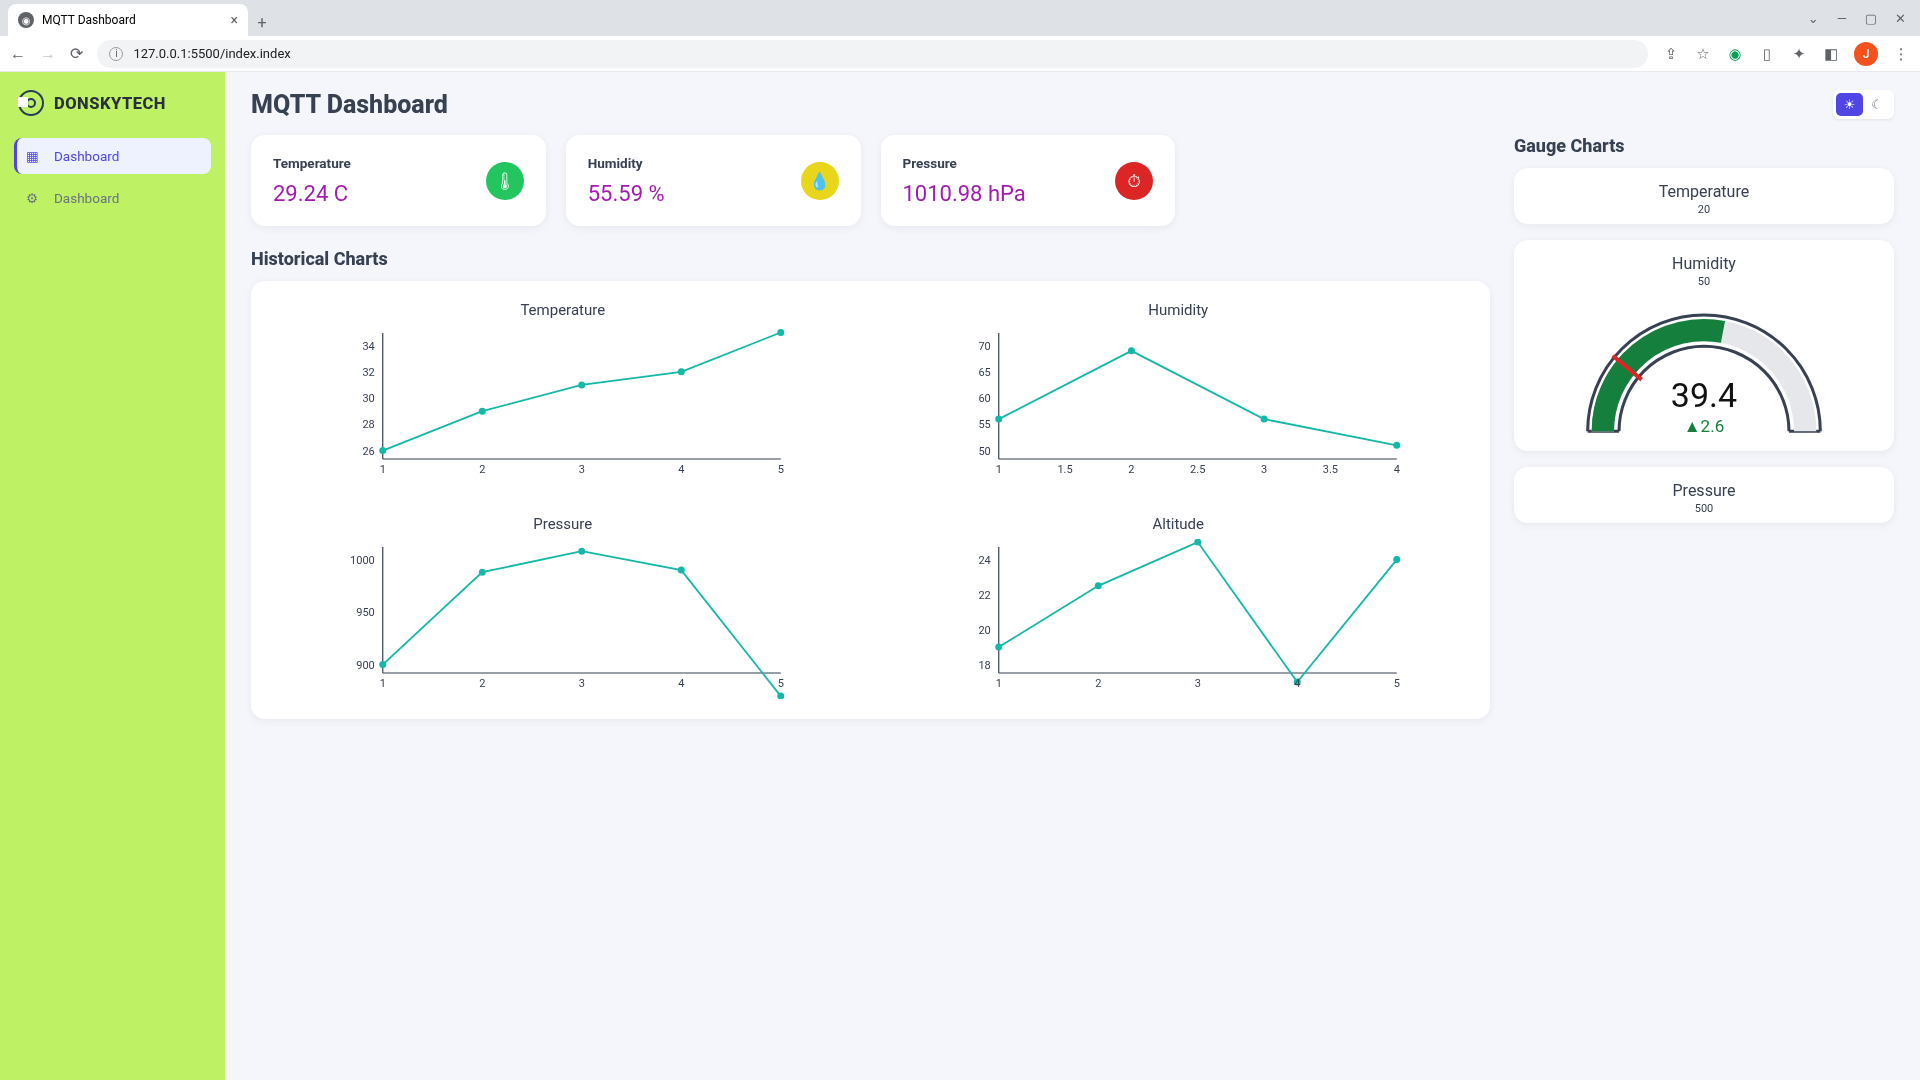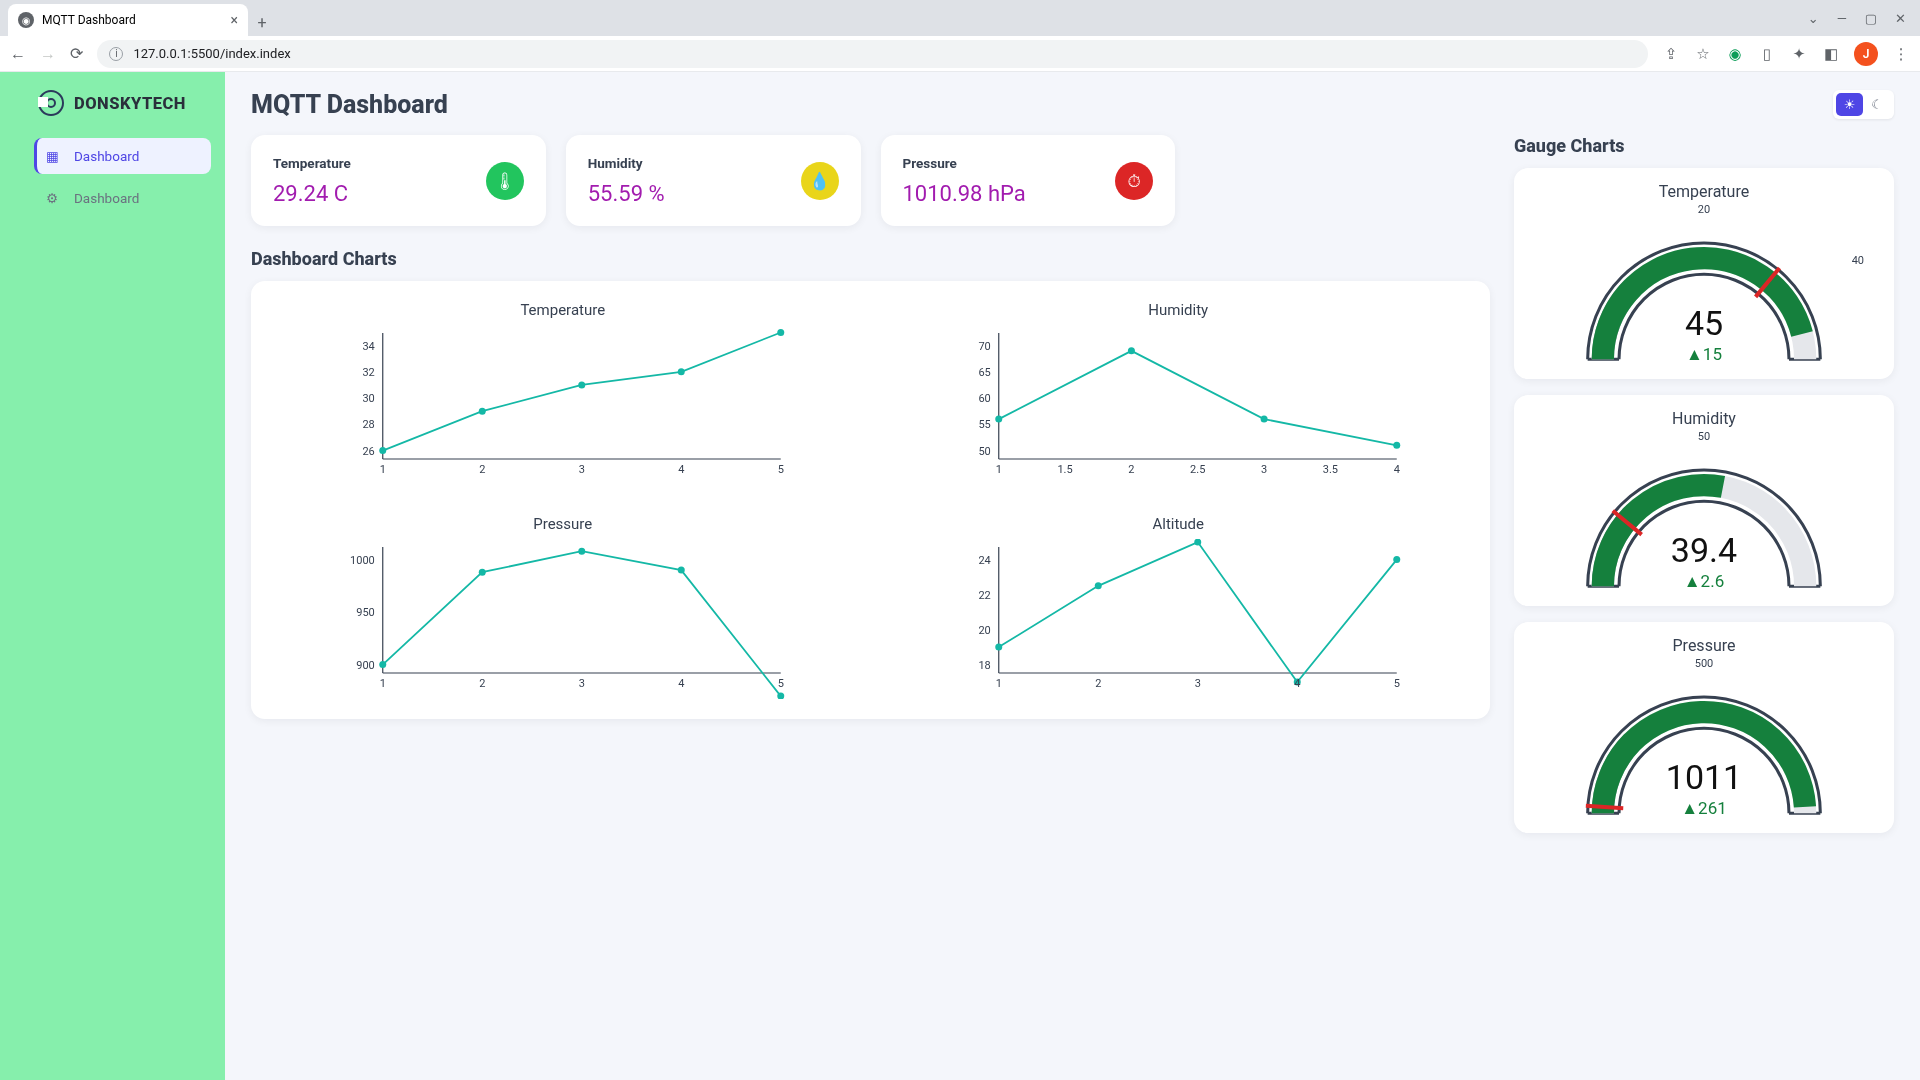--- a/index.html
+++ b/index.html
@@ -16,21 +16,21 @@
 .addr-bar { height: 36px; background: #fff; border-bottom: 1px solid #e8eaed; display: flex; align-items: center; padding: 0 10px; gap: 14px; }
 .addr-bar .nav-btn { color: #5f6368; cursor:pointer; font-size: 16px;}
 .addr-bar .nav-btn.disabled { color: #c4c7c5; }
 .url-box { flex: 1; background: #f1f3f4; border-radius: 14px; height: 28px; display: flex; align-items: center; padding: 0 12px; font-size: 13px; color: #202124; gap: 10px;}
 .url-box .info-icon { color:#5f6368; border:1px solid #9aa0a6; border-radius:50%; width:14px; height:14px; display:flex;align-items:center;justify-content:center; font-size:10px;}
 .right-icons { display: flex; gap: 14px; align-items: center; color: #5f6368;}
 .right-icons .ico { width:18px; font-size:15px; cursor:pointer; text-align:center;}
 .avatar { width: 24px; height: 24px; border-radius: 50%; background: #f4511e; color:#fff; display:flex;align-items:center;justify-content:center; font-size:12px; font-weight:600;}
 
 .app { flex: 1; background: #f4f6fb; display: flex; position: relative; }
-.sidebar { width: 225px; background: #86efac; padding-top: 18px; padding-left: 20px; }
+.sidebar { width: 225px; background: #bef264; padding-top: 18px; }
 .brand { display: flex; align-items: center; gap: 10px; padding: 0 18px 22px; font-weight: 800; font-size: 16.5px; color:#2a2f3b; letter-spacing: .5px;}
 .brand-logo { width: 26px; height: 26px; border: 2.5px solid #2b3a5b; border-radius: 50%; position: relative; display:flex; align-items:center; justify-content:center;}
 .brand-logo::after { content:""; position:absolute; left:-2px; top:5px; width:10px; height:10px; background:#fff;}
 .brand-logo .inner { width:10px; height:10px; border:2px solid #2b3a5b; border-radius:50%;}
 .nav { padding: 0 14px; }
 .nav-item { display:flex; align-items:center; gap:12px; padding: 10px 12px; border-radius: 8px; color:#6b7280; cursor:pointer; font-size: 13.5px; margin-bottom: 6px;}
 .nav-item.active { background:#eef2ff; color:#4f46e5; border-left: 3px solid #4f46e5; padding-left:9px;}
 .nav-item .ic { width:16px; }
 
 .main { flex:1; padding: 18px 26px 0; overflow: hidden;}
@@ -155,21 +155,21 @@
               </div>
               <div class="card stat-card">
                 <div>
                   <div class="lbl">Pressure</div>
                   <div class="val">1010.98 hPa</div>
                 </div>
                 <div class="stat-icon ic-red">⏱</div>
               </div>
             </div>
 
-          <div class="section-title">Dashboard Charts</div>
+          <div class="section-title">Historical Charts</div>
           <div class="hist" id="hist">
               <div class="chart">
                 <div class="chart-title">Temperature</div>
                 <div class="plot"><svg viewBox="0 0 460 160">
     <line class="axis" x1="50" y1="8" x2="50" y2="134"></line>
     <line class="axis" x1="50" y1="134" x2="448" y2="134"></line>
     <polyline class="series" points="50,125.6 149.5,86.225 249,59.974999999999994 348.5,46.85000000000001 448,7.4750000000000085"></polyline>
     <circle class="pt" cx="50" cy="125.6" r="3.5"></circle>
                     <circle class="pt" cx="149.5" cy="86.225" r="3.5"></circle>
                     <circle class="pt" cx="249" cy="59.974999999999994" r="3.5"></circle>
@@ -256,35 +256,20 @@
               </div>
             </div>
         </div>
 
         <div class="gauges">
           <div class="section-title" style="margin-top:0;">Gauge Charts</div>
           <div id="gauges">
               <div class="gauge-card">
                 <div class="gauge-title">Temperature</div>
     <div class="gauge-top-lbl">20</div>
-    <div class="gauge-wrap">
-      <svg viewBox="0 0 340 150">
-    <path d="M 55 140 A 115 115 0 0 1 285 140" stroke="#374151" stroke-width="3" fill="none"></path>
-    <path d="M 86 140 A 84 84 0 0 1 254 140" stroke="#374151" stroke-width="3" fill="none"></path>
-    <line x1="55" y1="140" x2="86" y2="140" stroke="#374151" stroke-width="3"></line>
-    <line x1="254" y1="140" x2="285" y2="140" stroke="#374151" stroke-width="3"></line>
-    <path d="M 70 140 A 100 100 0 0 1 270 140" stroke="#e5e7eb" stroke-width="22" fill="none"></path>
-    <path d="M 70 140 A 100 100 0 0 1 99.28932188134526 69.28932188134524" stroke="#9ca3af" stroke-width="22" fill="none"></path>
-    <path d="M 70 140 A 100 100 0 0 1 266.8583161128631 115.13101128351454" stroke="#15803d" stroke-width="22" fill="none"></path>
-    <line x1="220.9939191798952" y1="78.35894057793686" x2="244.57860680059673" y2="49.84995059523267" stroke="#dc2626" stroke-width="4"></line>
-  </svg>
-      <span class="gauge-side-lbl" style="right:12px;top:38px;">40</span>
-      <div class="gauge-val">45</div>
-      <div class="gauge-delta">▲15</div>
-    </div>
               </div>
               <div class="gauge-card">
                 <div class="gauge-title">Humidity</div>
     <div class="gauge-top-lbl">50</div>
     <div class="gauge-wrap">
       <svg viewBox="0 0 340 150">
     <path d="M 55 140 A 115 115 0 0 1 285 140" stroke="#374151" stroke-width="3" fill="none"></path>
     <path d="M 86 140 A 84 84 0 0 1 254 140" stroke="#374151" stroke-width="3" fill="none"></path>
     <line x1="55" y1="140" x2="86" y2="140" stroke="#374151" stroke-width="3"></line>
     <line x1="254" y1="140" x2="285" y2="140" stroke="#374151" stroke-width="3"></line>
@@ -294,34 +279,19 @@
     <line x1="108.35894057793686" y1="89.00608082010481" x2="79.84995059523267" y2="65.42139319940328" stroke="#dc2626" stroke-width="4"></line>
   </svg>
       
       <div class="gauge-val">39.4</div>
       <div class="gauge-delta">▲2.6</div>
     </div>
               </div>
               <div class="gauge-card">
                 <div class="gauge-title">Pressure</div>
     <div class="gauge-top-lbl">500</div>
-    <div class="gauge-wrap">
-      <svg viewBox="0 0 340 150">
-    <path d="M 55 140 A 115 115 0 0 1 285 140" stroke="#374151" stroke-width="3" fill="none"></path>
-    <path d="M 86 140 A 84 84 0 0 1 254 140" stroke="#374151" stroke-width="3" fill="none"></path>
-    <line x1="55" y1="140" x2="86" y2="140" stroke="#374151" stroke-width="3"></line>
-    <line x1="254" y1="140" x2="285" y2="140" stroke="#374151" stroke-width="3"></line>
-    <path d="M 70 140 A 100 100 0 0 1 270 140" stroke="#e5e7eb" stroke-width="22" fill="none"></path>
-    <path d="M 70 140 A 100 100 0 0 1 99.28932188134526 69.28932188134524" stroke="#9ca3af" stroke-width="22" fill="none"></path>
-    <path d="M 70 140 A 100 100 0 0 1 269.8026728428272 133.72094804706865" stroke="#15803d" stroke-width="22" fill="none"></path>
-    <line x1="90.15786172573827" y1="134.97675843765492" x2="53.23087277389223" y2="132.6535092150703" stroke="#dc2626" stroke-width="4"></line>
-  </svg>
-      
-      <div class="gauge-val">1011</div>
-      <div class="gauge-delta">▲261</div>
-    </div>
               </div>
             </div>
         </div>
       </div>
     </main>
   </div>
 </div>
 
 </body></html>

